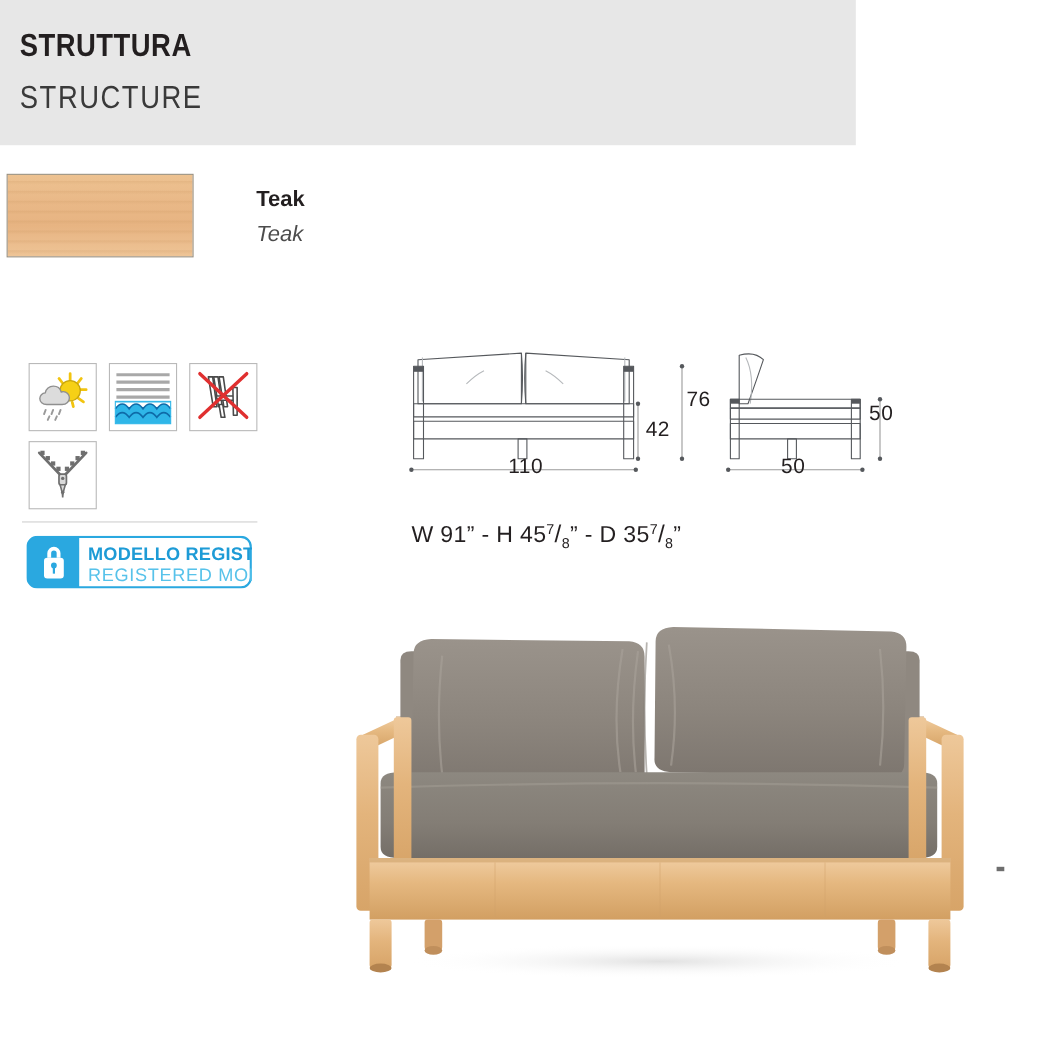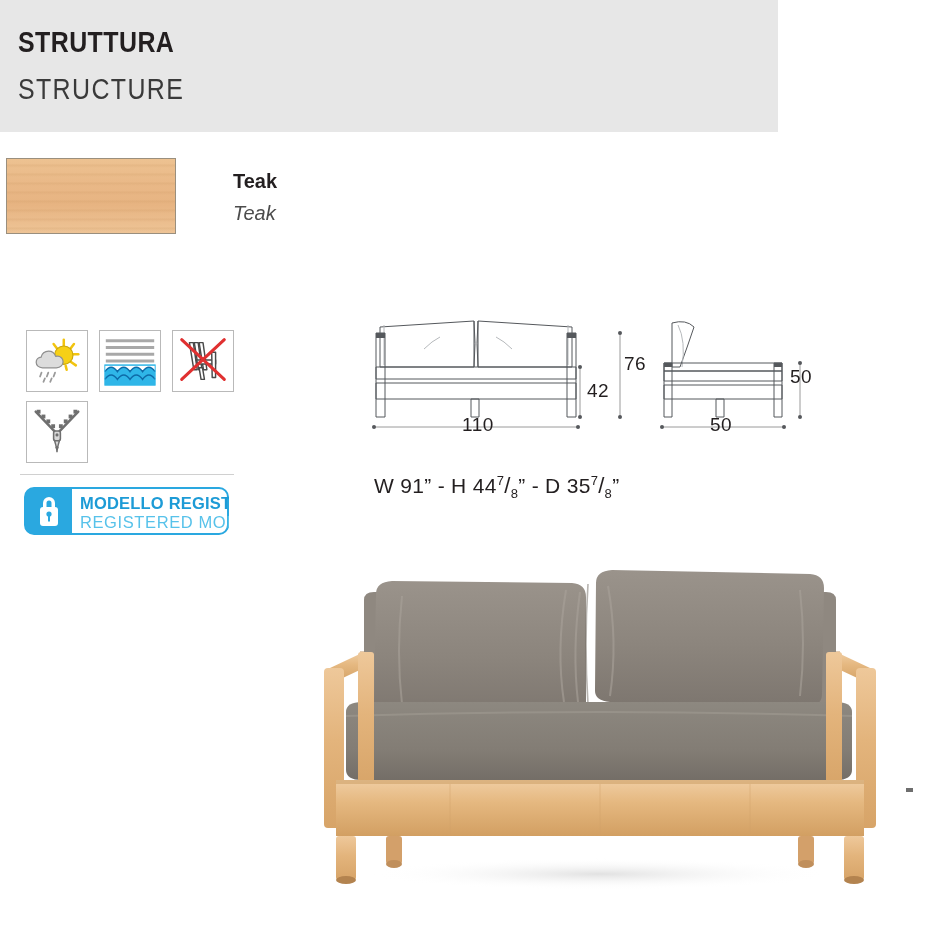--- a/index.html
+++ b/index.html
@@ -371,21 +371,21 @@
     <circle cx="150" cy="112" r="2" fill="#55585c"></circle>
   </svg>
 </div>
 
 <div class="dim-text" id="dim-91">50</div>
 <div class="dim-text" id="dim-56">50</div>
 
 <div class="imperial">
   <span>W 91</span><span>”</span>
   <span>-</span>
-  <span>H 44</span><sup>7</sup><span class="frac-slash">/</span><sub>8</sub><span>”</span>
+  <span>H 45</span><sup>7</sup><span class="frac-slash">/</span><sub>8</sub><span>”</span>
   <span>-</span>
   <span>D 35</span><sup>7</sup><span class="frac-slash">/</span><sub>8</sub><span>”</span>
 </div>
 
 <div class="product-photo">
   <svg viewBox="0 0 600 340">
     <defs>
       <linearGradient id="wood" x1="0" y1="0" x2="0" y2="1">
         <stop offset="0%" stop-color="#eec89a"></stop>
         <stop offset="45%" stop-color="#e3b47c"></stop>

